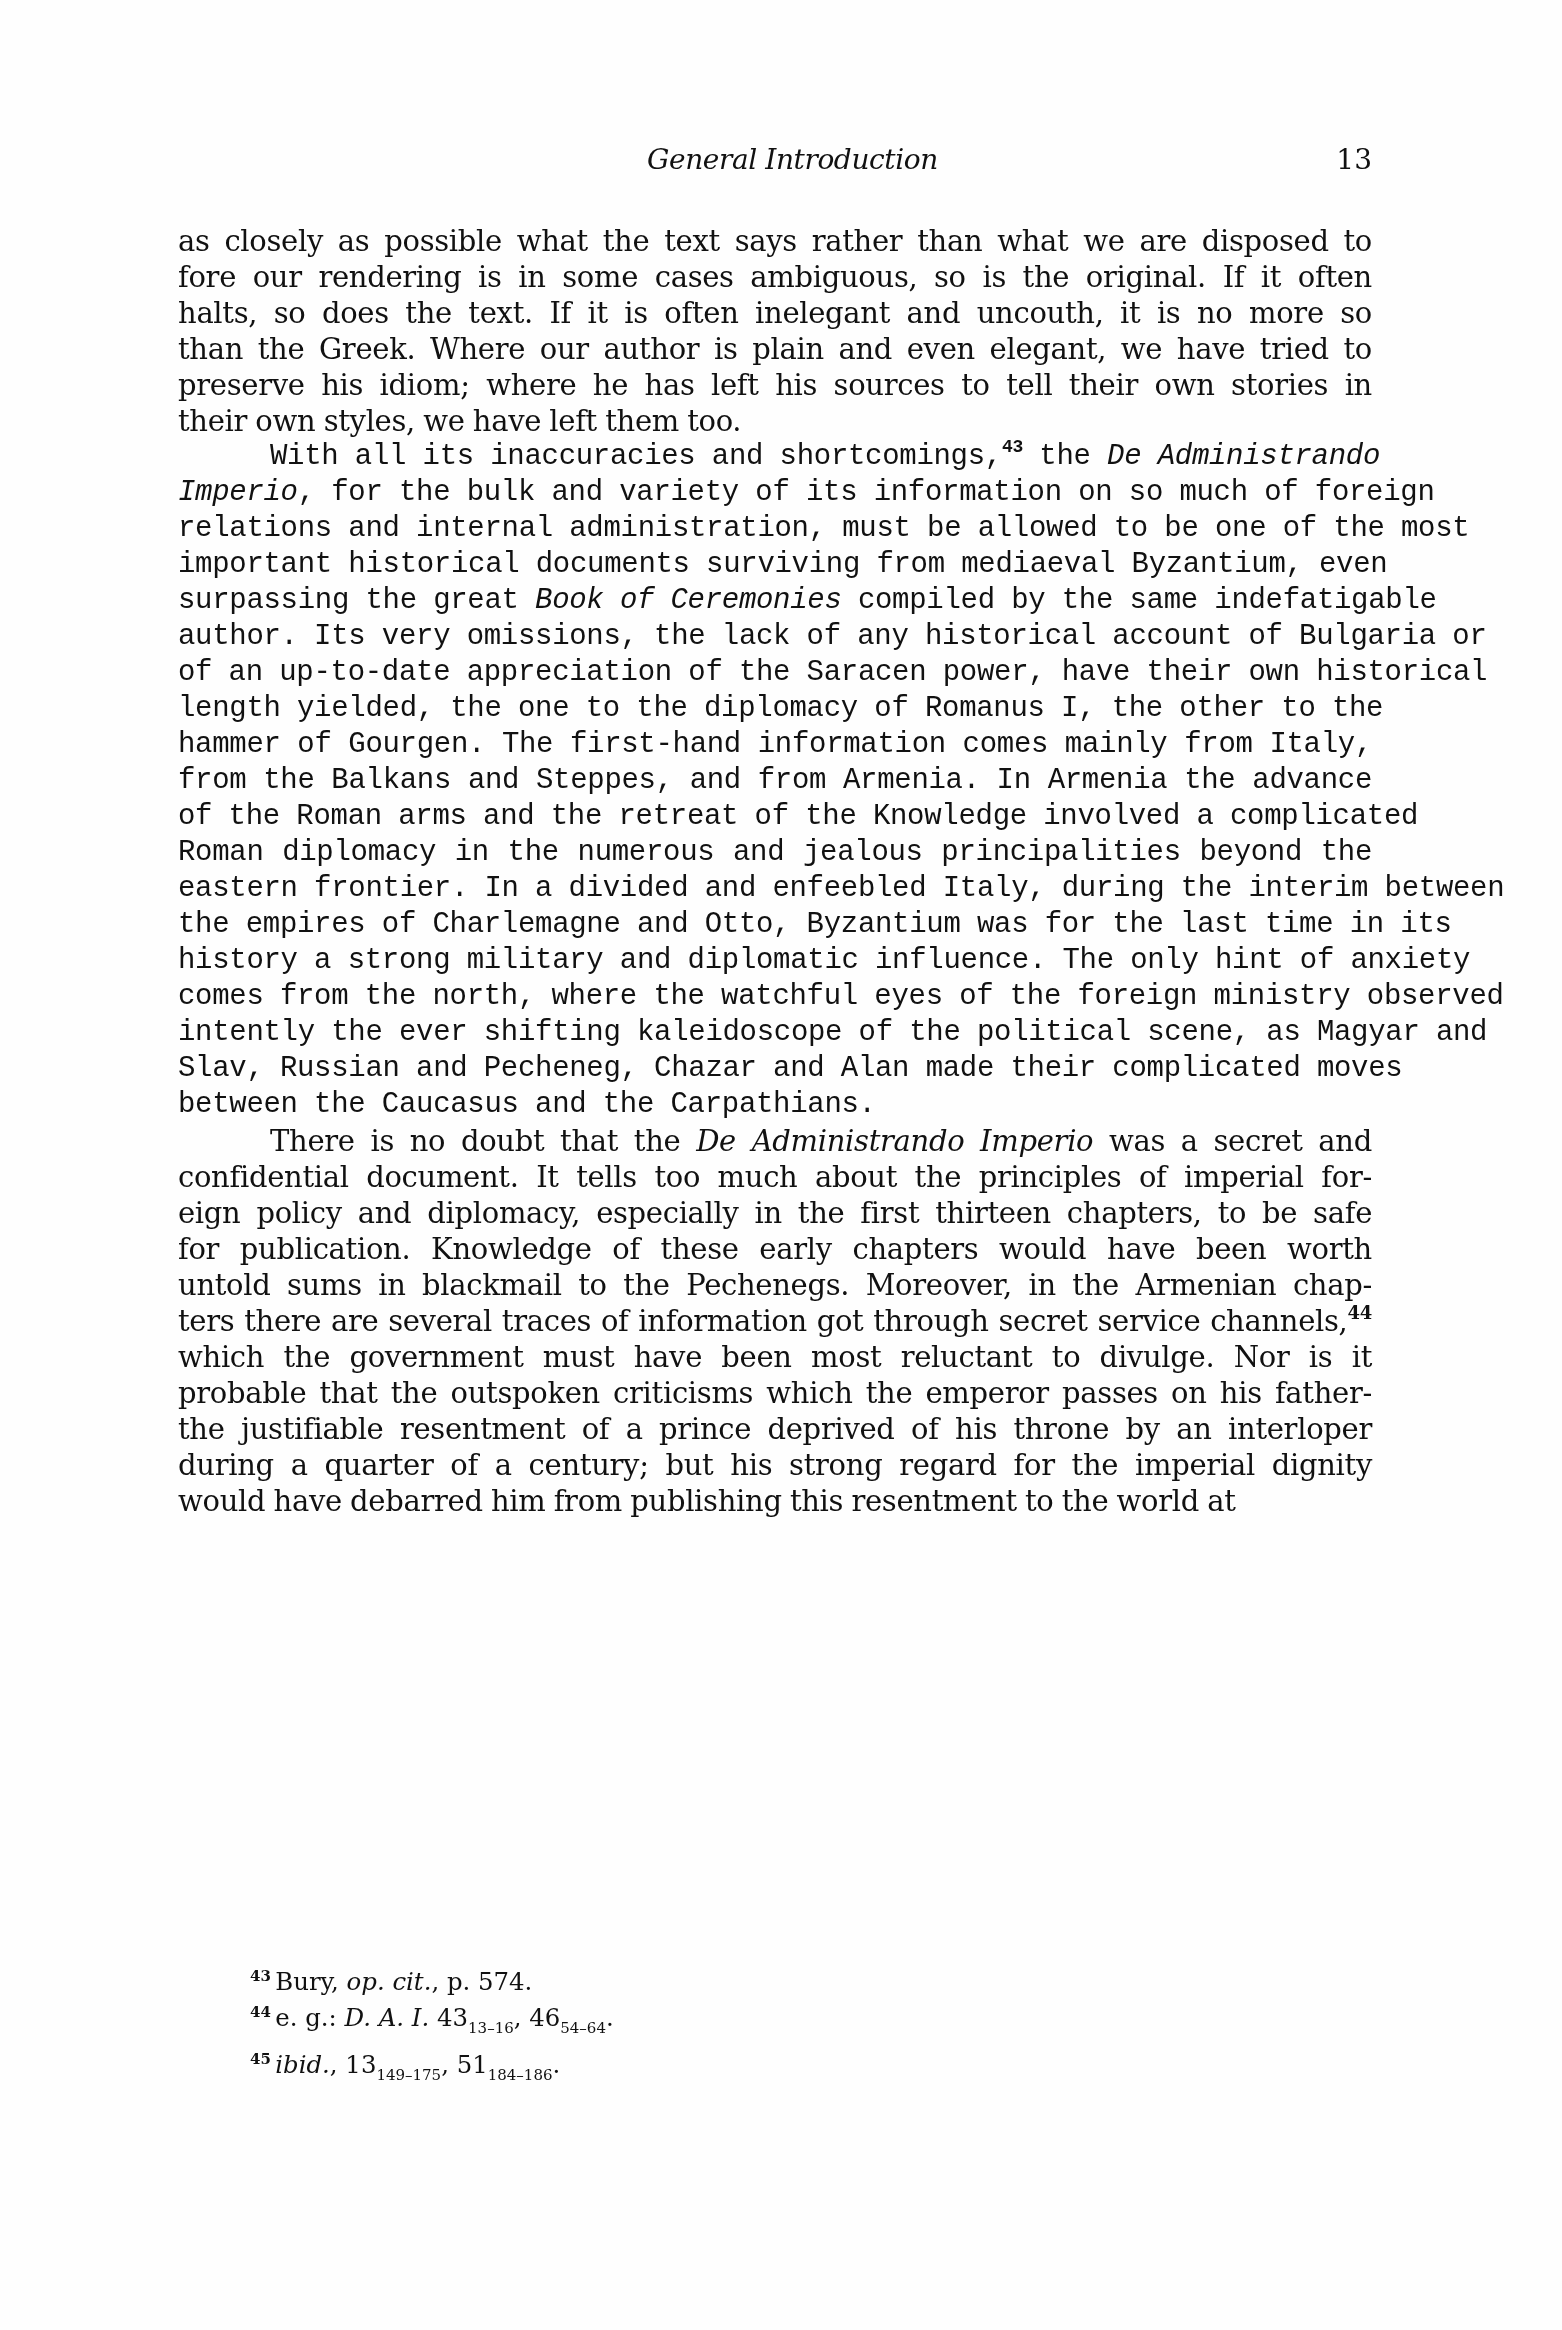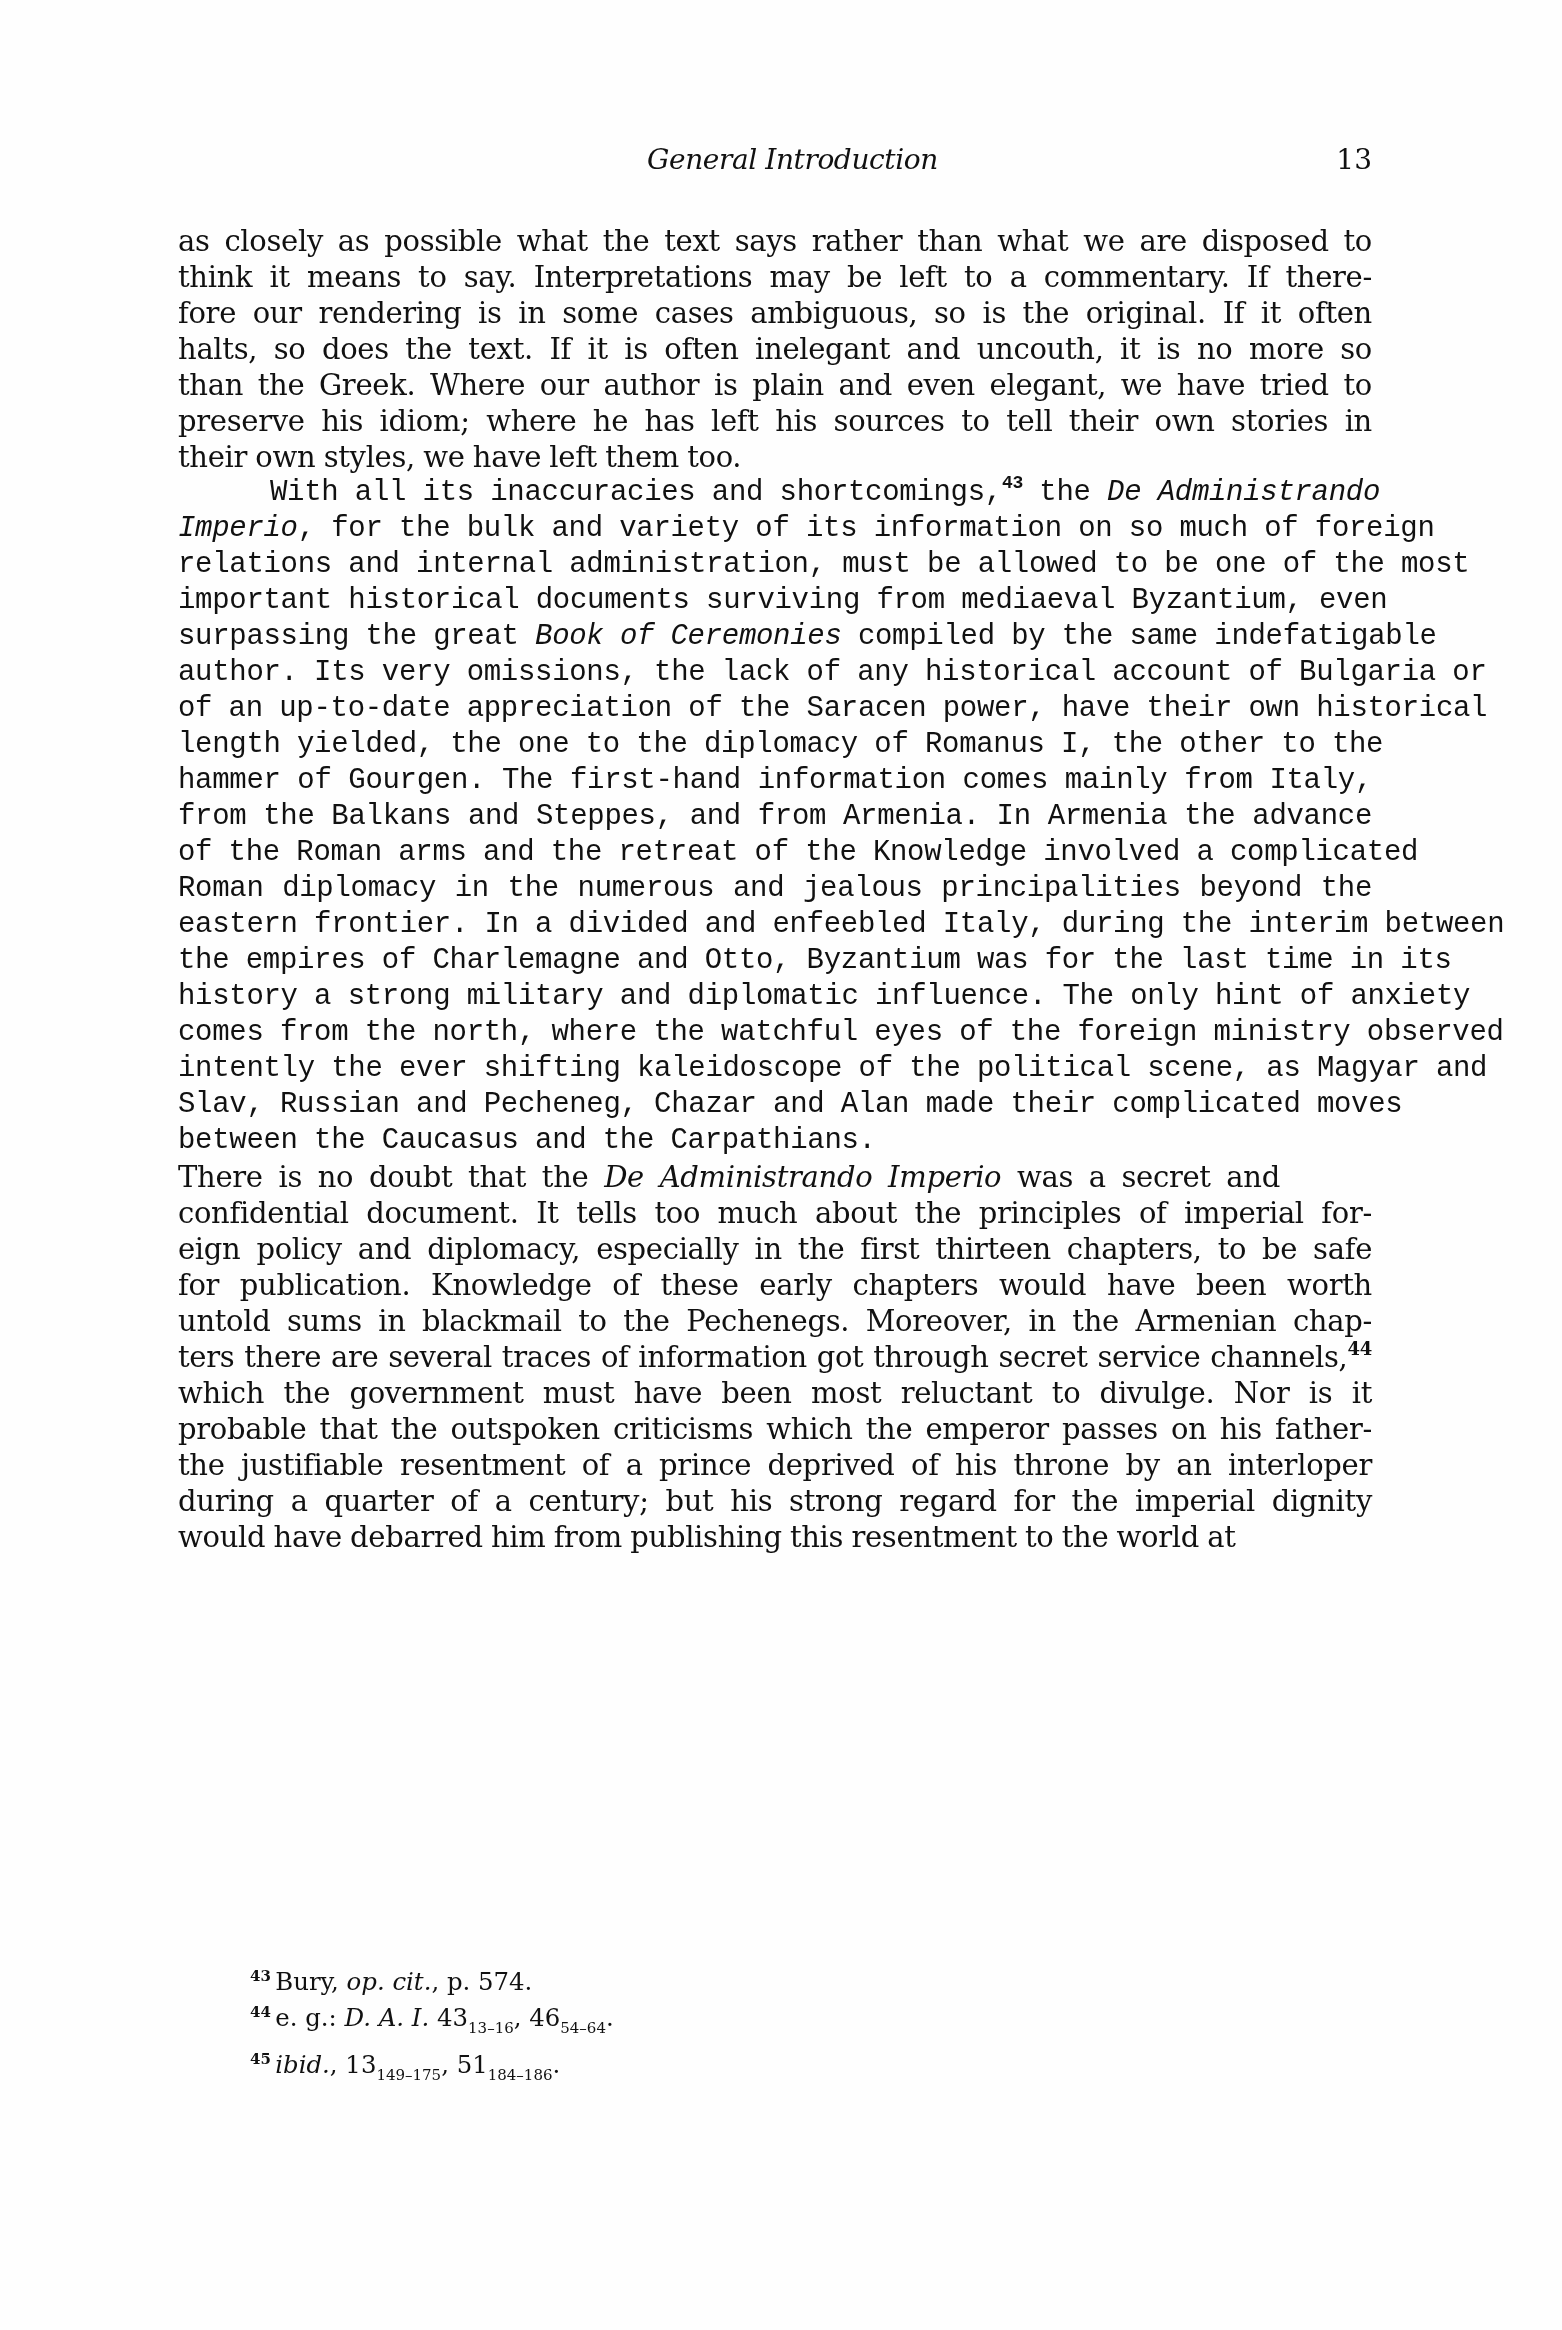--- a/index.html
+++ b/index.html
@@ -25,21 +25,20 @@
 
 <div class="page">
   <div class="running-head">
     <span class="running-title">General Introduction</span>
     <span class="page-number">13</span>
   </div>
 
   <div class="body-text" id="body-text">
       <p>
         <span class="line">as closely as possible what the text says rather than what we are disposed to</span>
-        <span class="line">think it means to say. Interpretations may be left to a commentary. If there-</span>
         <span class="line">fore our rendering is in some cases ambiguous, so is the original. If it often</span>
         <span class="line">halts, so does the text. If it is often inelegant and uncouth, it is no more so</span>
         <span class="line">than the Greek. Where our author is plain and even elegant, we have tried to</span>
         <span class="line">preserve his idiom; where he has left his sources to tell their own stories in</span>
         <span class="line last">their own styles, we have left them too.</span>
       </p>
       <p class="indent" style="text-indent: 0px; font-family: Liberation Mono, monospace;">
         <span class="line" style="padding-left: 0px; margin-left: 92px; width: calc(100% - 92px);">With all its inaccuracies and shortcomings,<span class="fn-ref">43</span> the <i>De Administrando</i></span>
         <span class="line"><i>Imperio</i>, for the bulk and variety of its information on so much of foreign</span>
         <span class="line">relations and internal administration, must be allowed to be one of the most</span>
@@ -54,21 +53,21 @@
         <span class="line">Roman diplomacy in the numerous and jealous principalities beyond the</span>
         <span class="line">eastern frontier. In a divided and enfeebled Italy, during the interim between</span>
         <span class="line">the empires of Charlemagne and Otto, Byzantium was for the last time in its</span>
         <span class="line">history a strong military and diplomatic influence. The only hint of anxiety</span>
         <span class="line">comes from the north, where the watchful eyes of the foreign ministry observed</span>
         <span class="line">intently the ever shifting kaleidoscope of the political scene, as Magyar and</span>
         <span class="line">Slav, Russian and Pecheneg, Chazar and Alan made their complicated moves</span>
         <span class="line last">between the Caucasus and the Carpathians.</span>
       </p>
       <p class="indent" style="text-indent: 0px;">
-        <span class="line" style="padding-left: 0px; width: calc(100% - 92px);">There is no doubt that the <i>De Administrando Imperio</i> was a secret and</span>
+        <span class="line" style="padding-left: 0px; margin-left: 92px; width: calc(100% - 92px);">There is no doubt that the <i>De Administrando Imperio</i> was a secret and</span>
         <span class="line">confidential document. It tells too much about the principles of imperial for-</span>
         <span class="line">eign policy and diplomacy, especially in the first thirteen chapters, to be safe</span>
         <span class="line">for publication. Knowledge of these early chapters would have been worth</span>
         <span class="line">untold sums in blackmail to the Pechenegs. Moreover, in the Armenian chap-</span>
         <span class="line">ters there are several traces of information got through secret service channels,<span class="fn-ref">44</span></span>
         <span class="line">which the government must have been most reluctant to divulge. Nor is it</span>
         <span class="line">probable that the outspoken criticisms which the emperor passes on his father-</span>
         <span class="line">the justifiable resentment of a prince deprived of his throne by an interloper</span>
         <span class="line">during a quarter of a century; but his strong regard for the imperial dignity</span>
         <span class="line last">would have debarred him from publishing this resentment to the world at</span>

